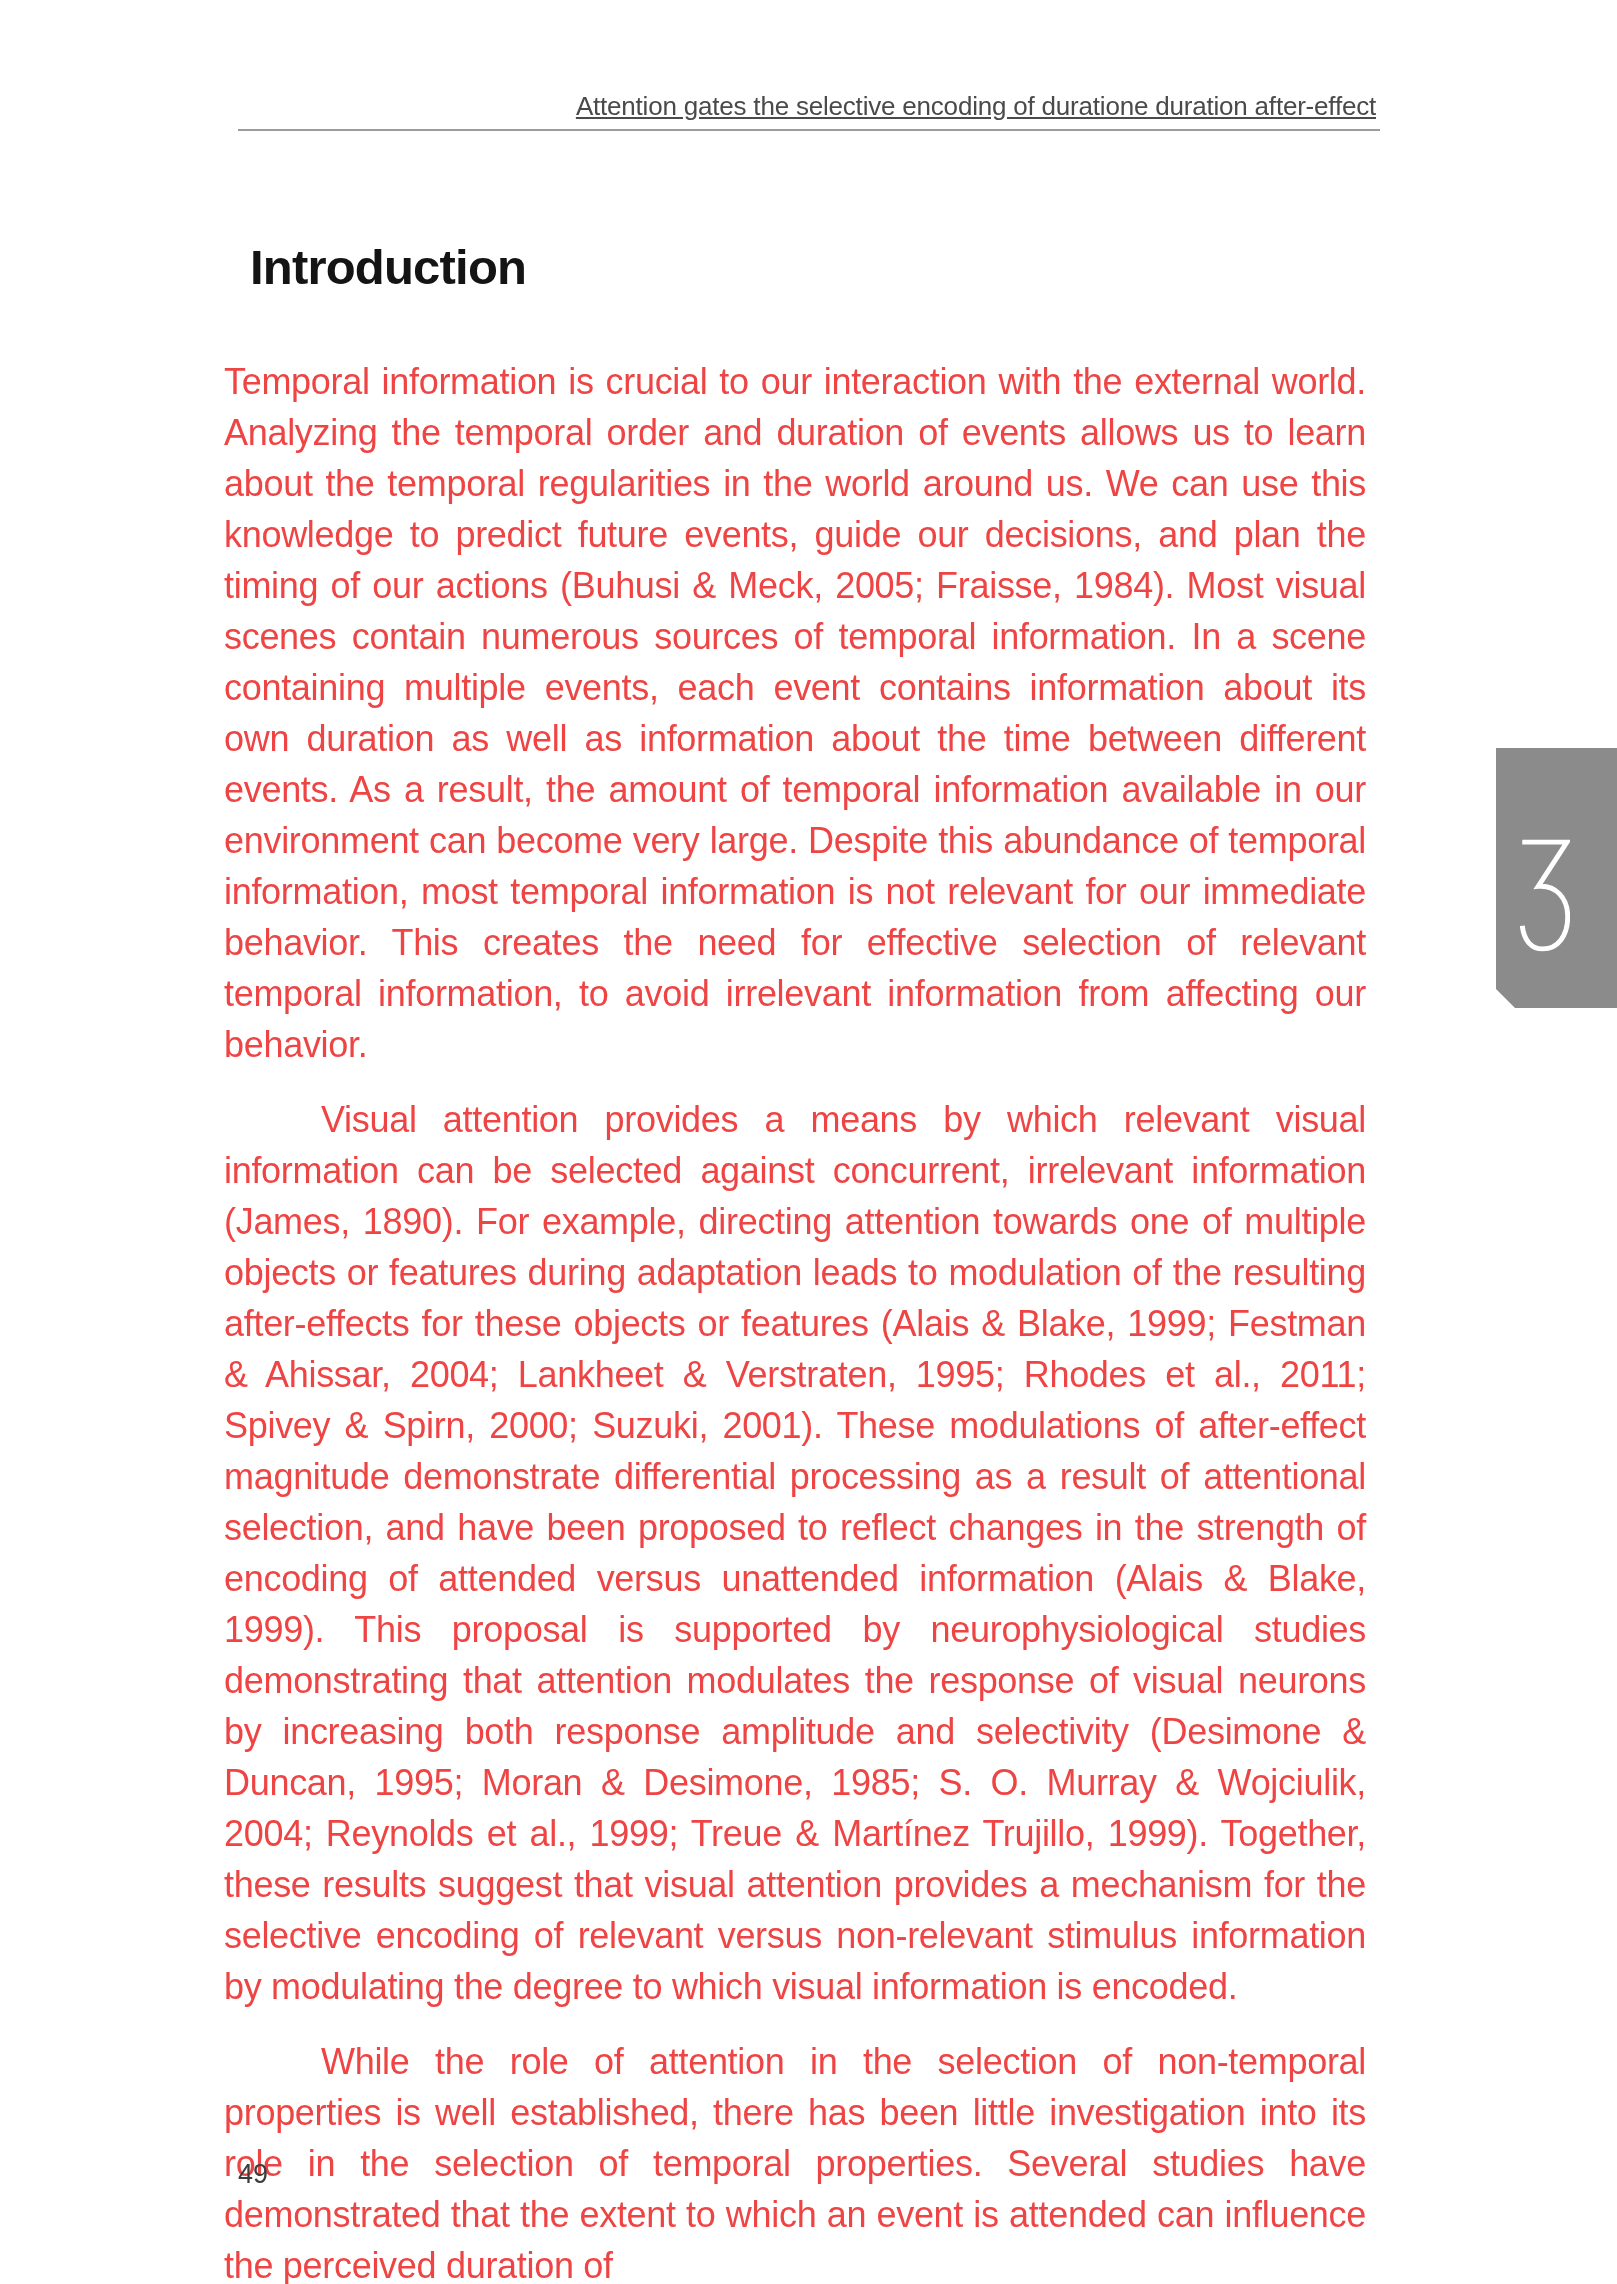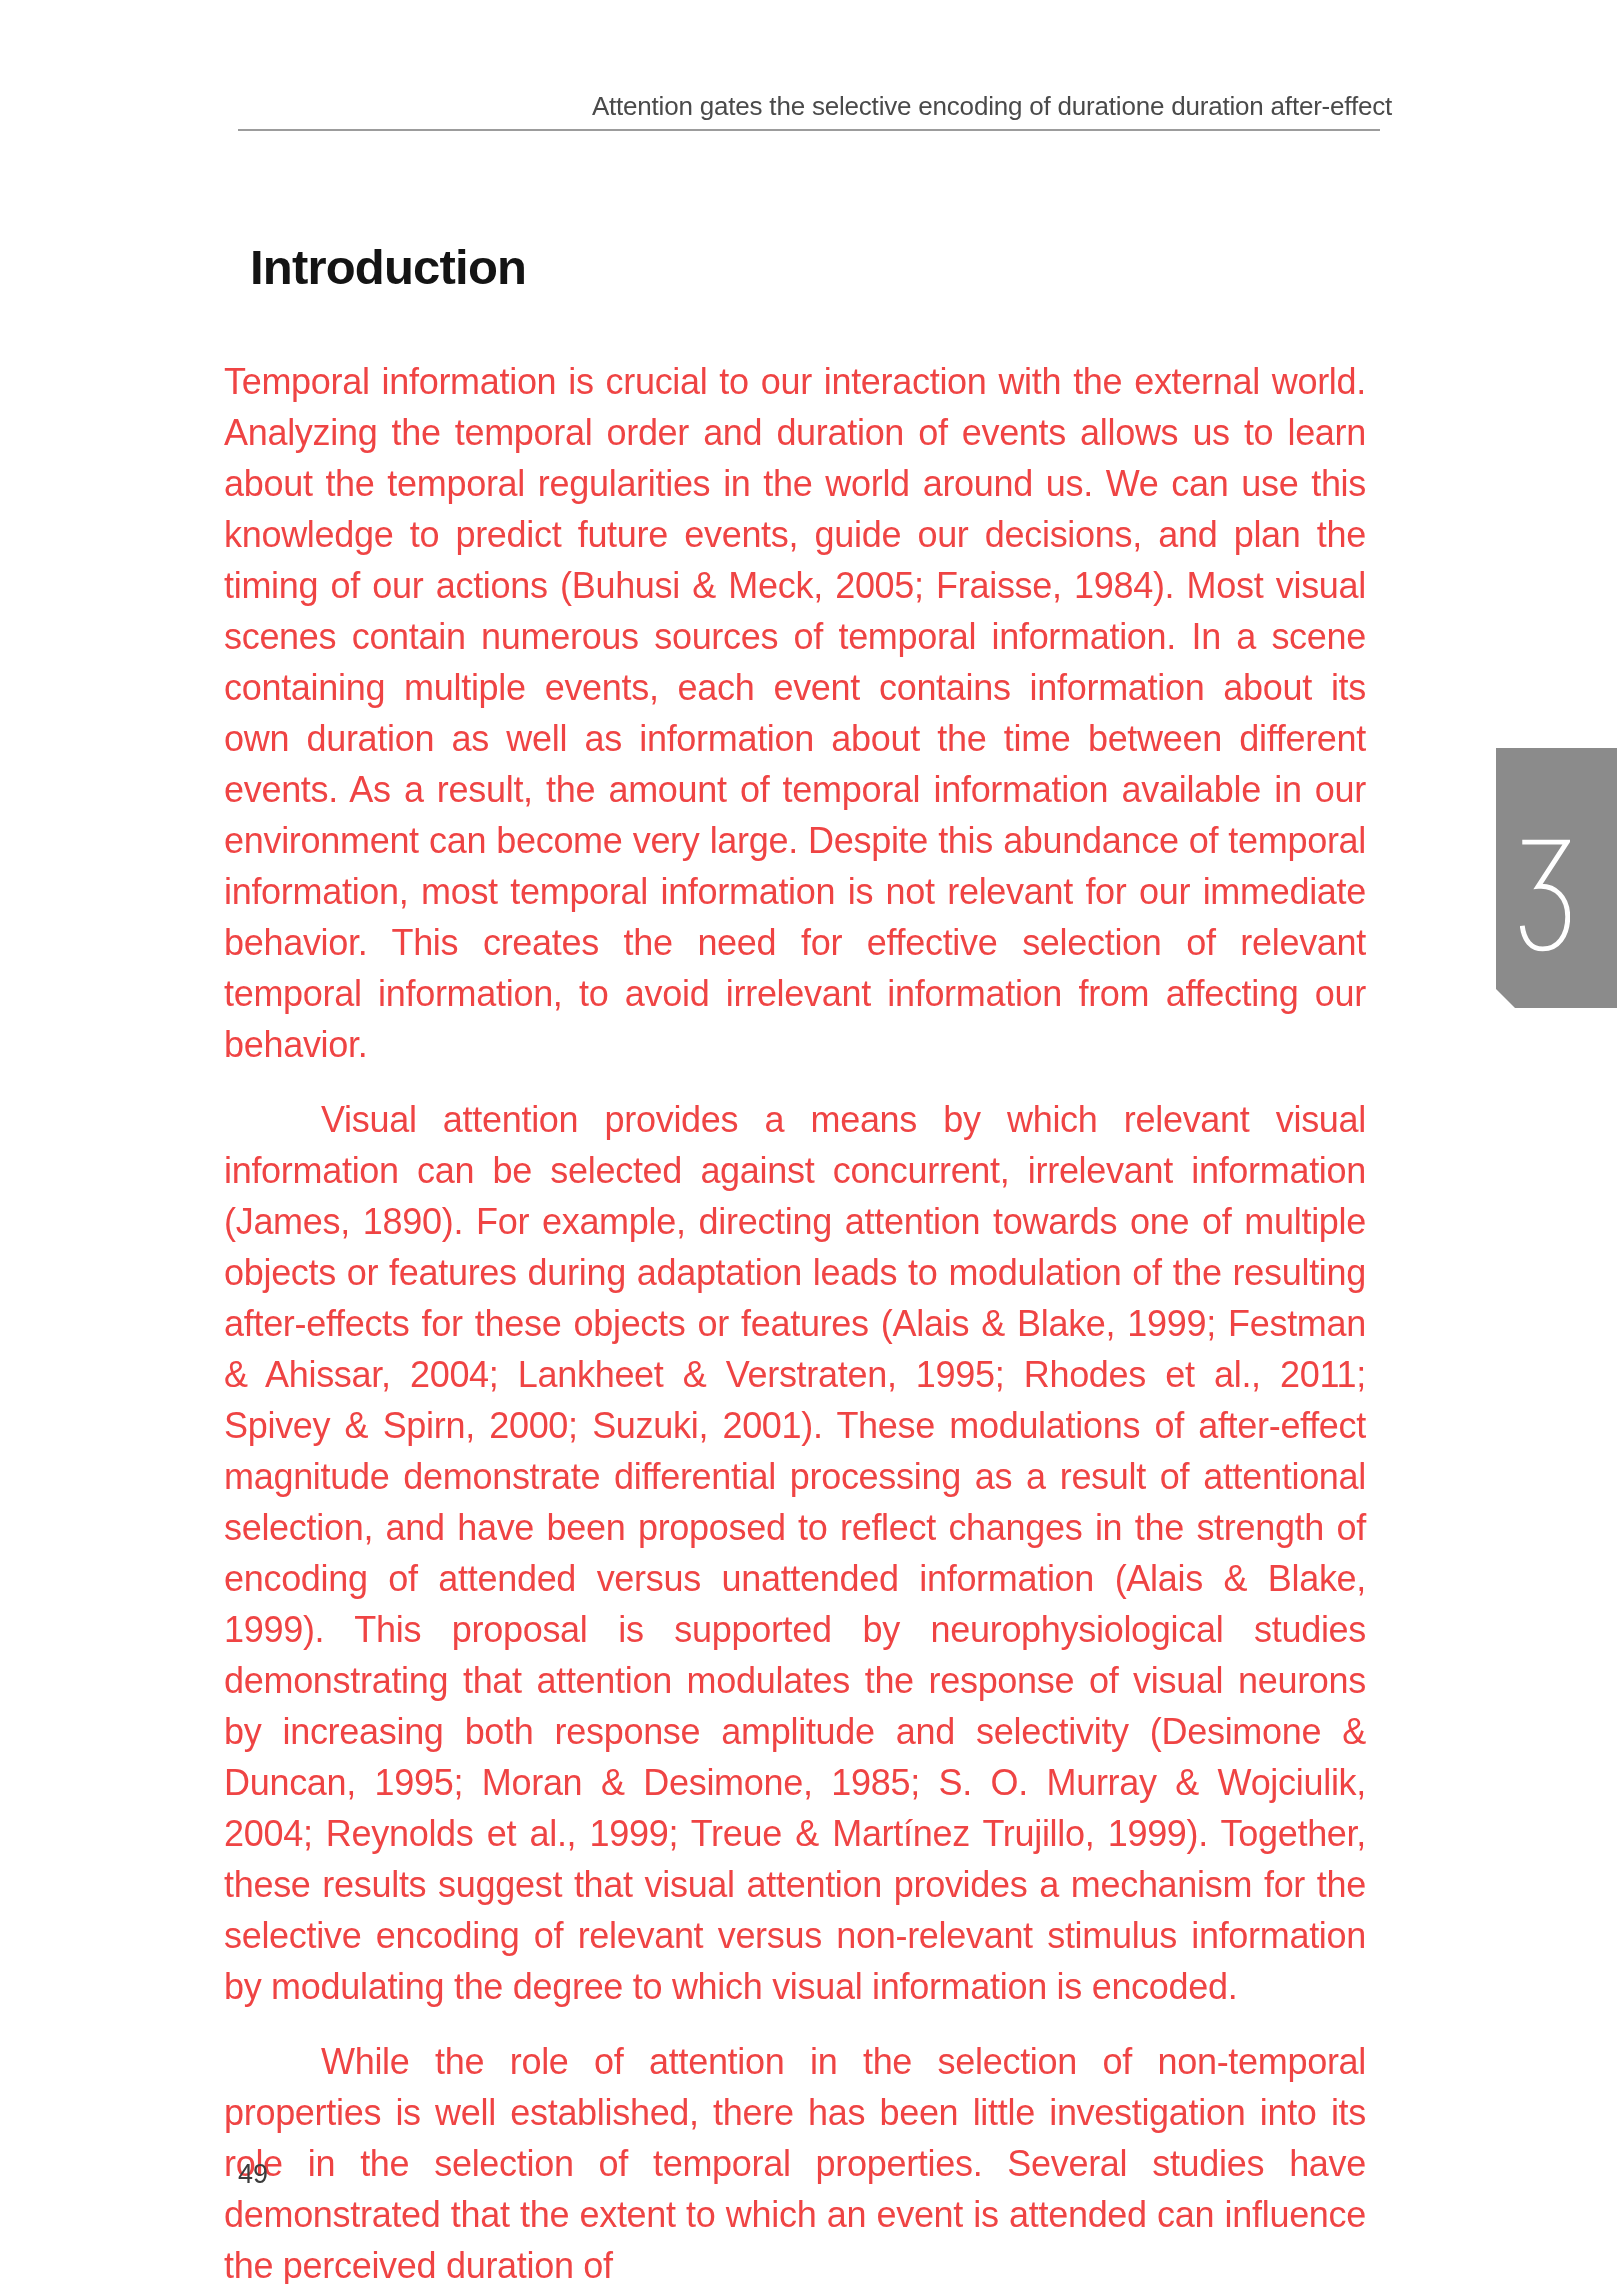--- a/index.html
+++ b/index.html
@@ -13,27 +13,28 @@
     height: 2284px;
     background: #ffffff;
     font-family: "Liberation Sans", sans-serif;
     overflow: hidden;
   }
 
   
   .running-head {
     position: absolute;
     top: 90px;
-    left: 250px;
+    left: 234px;
     width: 1142px;
     text-align: right;
     font-size: 26px;
     line-height: 33px;
     letter-spacing: -0.2px;
     color: #4a4a4a;
+    text-decoration: underline;
   }
   .header-rule {
     position: absolute;
     top: 129px;
     left: 238px;
     width: 1142px;
     height: 2.3px;
     background: #9c9c9c;
   }
 

